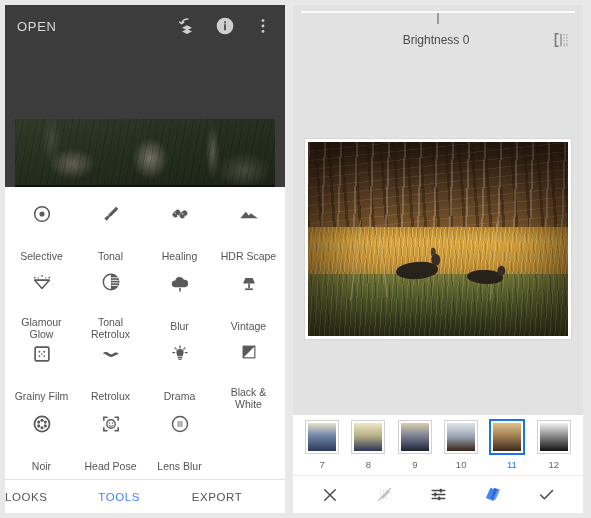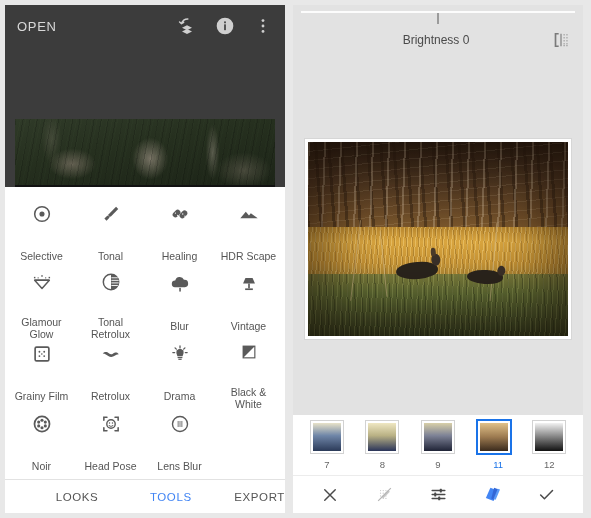--- a/index.html
+++ b/index.html
@@ -93,21 +93,21 @@
     font-size: 10.5px; color: #555; text-align: center; line-height: 12px;
     max-width: 64px;
   }
   .bottom-nav {
     height: 34px;
     border-top: 1px solid #e2e2e2;
     display: grid; grid-template-columns: repeat(3, 1fr);
     align-items: center;
   }
   .nav-item {
-    text-align: right; font-size: 11.5px; letter-spacing: .6px;
+    text-align: left; font-size: 11.5px; letter-spacing: .6px;
     color: #555; cursor: pointer;
   }
   .nav-item.active { color: #4285f4; }
 
   
   .panel-right {
     width: 301px; height: 518px;
     background: #e8e8e8;
     padding: 5px 8px 5px 3px;
     position: relative;
@@ -573,20 +573,24 @@
           <div class="thumb-num">7</div>
         </div>
         <div class="thumb-cell">
           <div class="thumb" style="background:linear-gradient(180deg,#efe7c2 0%,#b9b184 45%,#2a3459 100%)"></div>
           <div class="thumb-num">8</div>
         </div>
         <div class="thumb-cell">
           <div class="thumb" style="background:linear-gradient(180deg,#d8cfa8 0%,#7d8296 45%,#1f2336 100%)"></div>
           <div class="thumb-num">9</div>
         </div>
+        <div class="thumb-cell">
+          <div class="thumb" style="background:linear-gradient(180deg,#dfe4ea 0%,#9aa6b4 48%,#3a2318 100%)"></div>
+          <div class="thumb-num">10</div>
+        </div>
         <div class="thumb-cell selected">
           <div class="thumb" style="background:linear-gradient(180deg,#e0c189 0%,#9c7a50 50%,#3a2a1c 100%)"></div>
           <div class="thumb-num">11</div>
         </div>
         <div class="thumb-cell">
           <div class="thumb" style="background:linear-gradient(180deg,#f2f2f2 0%,#8d8d8d 45%,#111 100%)"></div>
           <div class="thumb-num">12</div>
         </div>
       </div>
 

